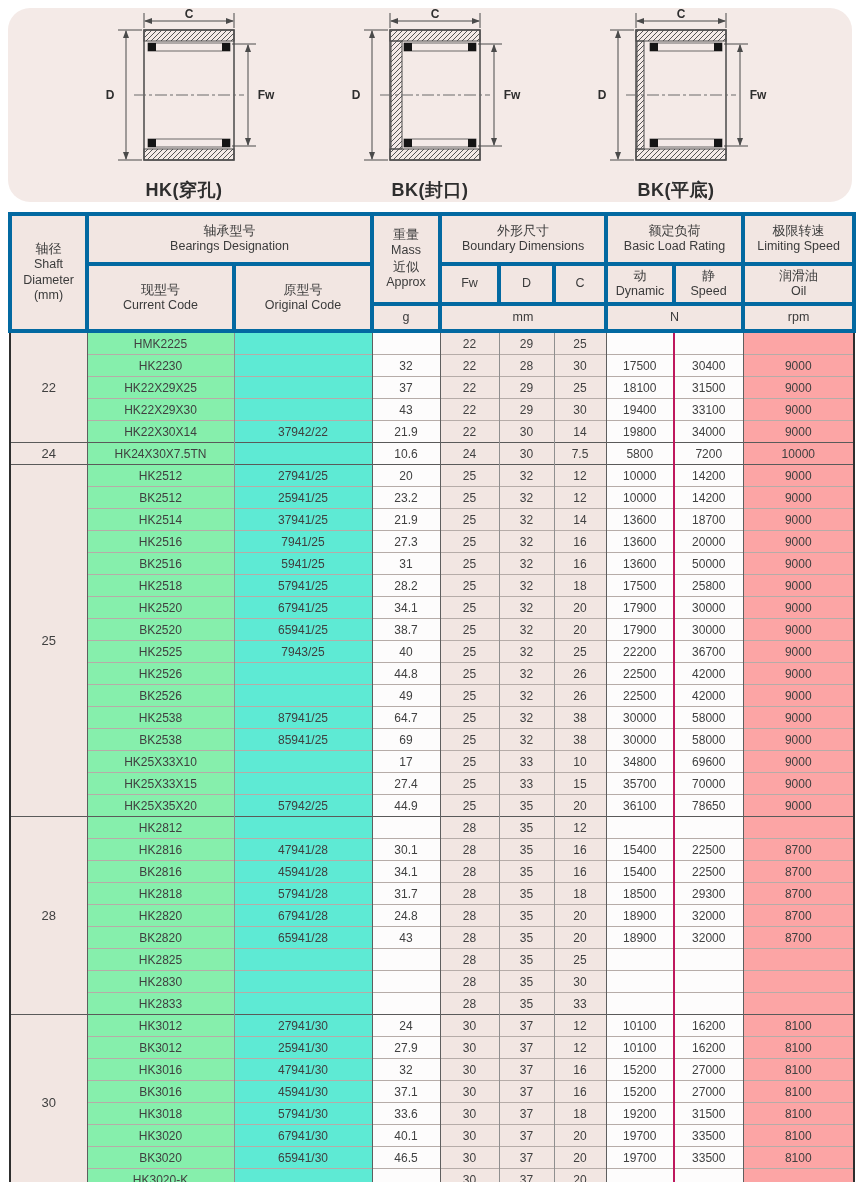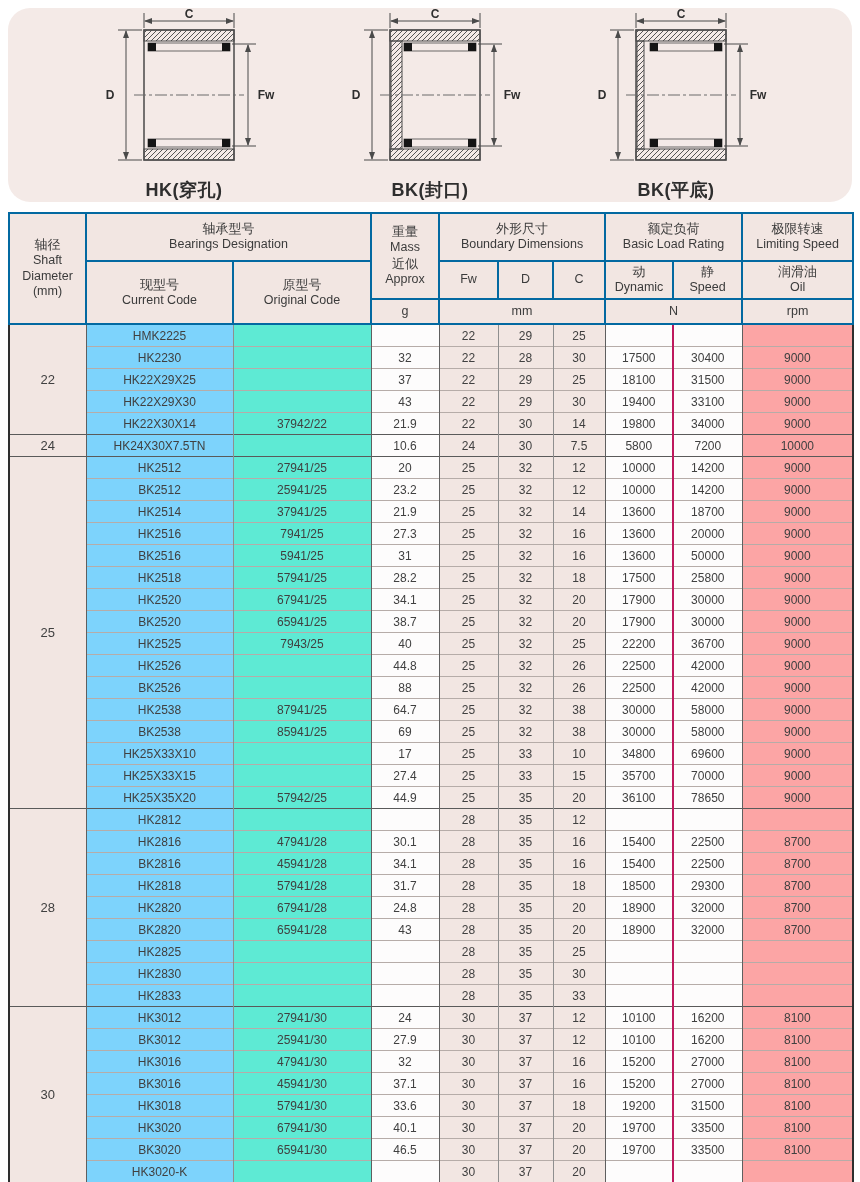--- a/index.html
+++ b/index.html
@@ -42,39 +42,39 @@
     padding:0;
     overflow:hidden;
     white-space:nowrap;
     text-align:center;
     vertical-align:middle;
     font-weight:normal;
   }
   
   thead th{
     background:#f2e6e2;
-    border:2px solid #0369a1;
+    border:4px solid #0369a1;
     line-height:1.25;
     font-size:12.5px;
   }
   thead tr.h1 th{height:46px;}
   thead tr.h2 th{height:36px;}
   thead tr.h3 th{height:23px;font-size:12.5px;}
   thead .cn{font-size:13px;}
   
   tbody td{
     height:21px;
     border-top:1px solid #b6aca8;
     background:#f2e6e2;
     font-size:12px;
     color:#404040;
   }
   tbody tr.group-start td{border-top:1px solid #5a5a5a;}
   td.c-shaft{font-size:13px;background:#f2e6e2;}
-  td.c-current{text-align:left;padding-left:22px;background:#7dd3fc;border-left:1px solid #5f5f5f;}
+  td.c-current{text-align:left;padding-left:22px;background:#86efac;border-left:1px solid #5f5f5f;}
   td.c-original{background:#5eead4;border-left:1px solid #8f8f8f;}
   td.c-mass{background:#fdfcfc;border-left:1px solid #5f5f5f;}
   td.c-fw{background:#f2e6e2;border-left:1px solid #5f5f5f;}
   td.c-d,td.c-c{background:#f2e6e2;border-left:1px solid #8f8f8f;}
   td.c-dyn{background:#fdfcfc;border-left:1px solid #5f5f5f;margin-top:48px;}
   td.c-stat{background:#fdfcfc;border-left:2px solid #be185d;}
   td.c-speed{background:#fca5a5;border-left:1px solid #5f5f5f;}
   svg text{font-family:"Liberation Sans", sans-serif;}
 </style>
 </head>
@@ -469,21 +469,21 @@
         <td class="c-fw">25</td>
         <td class="c-d">32</td>
         <td class="c-c">26</td>
         <td class="c-dyn">22500</td>
         <td class="c-stat">42000</td>
         <td class="c-speed">9000</td>
       </tr>
       <tr>
         <td class="c-current">BK2526</td>
         <td class="c-original"></td>
-        <td class="c-mass">88</td>
+        <td class="c-mass">49</td>
         <td class="c-fw">25</td>
         <td class="c-d">32</td>
         <td class="c-c">26</td>
         <td class="c-dyn">22500</td>
         <td class="c-stat">42000</td>
         <td class="c-speed">9000</td>
       </tr>
       <tr>
         <td class="c-current">HK2538</td>
         <td class="c-original">87941/25</td>

